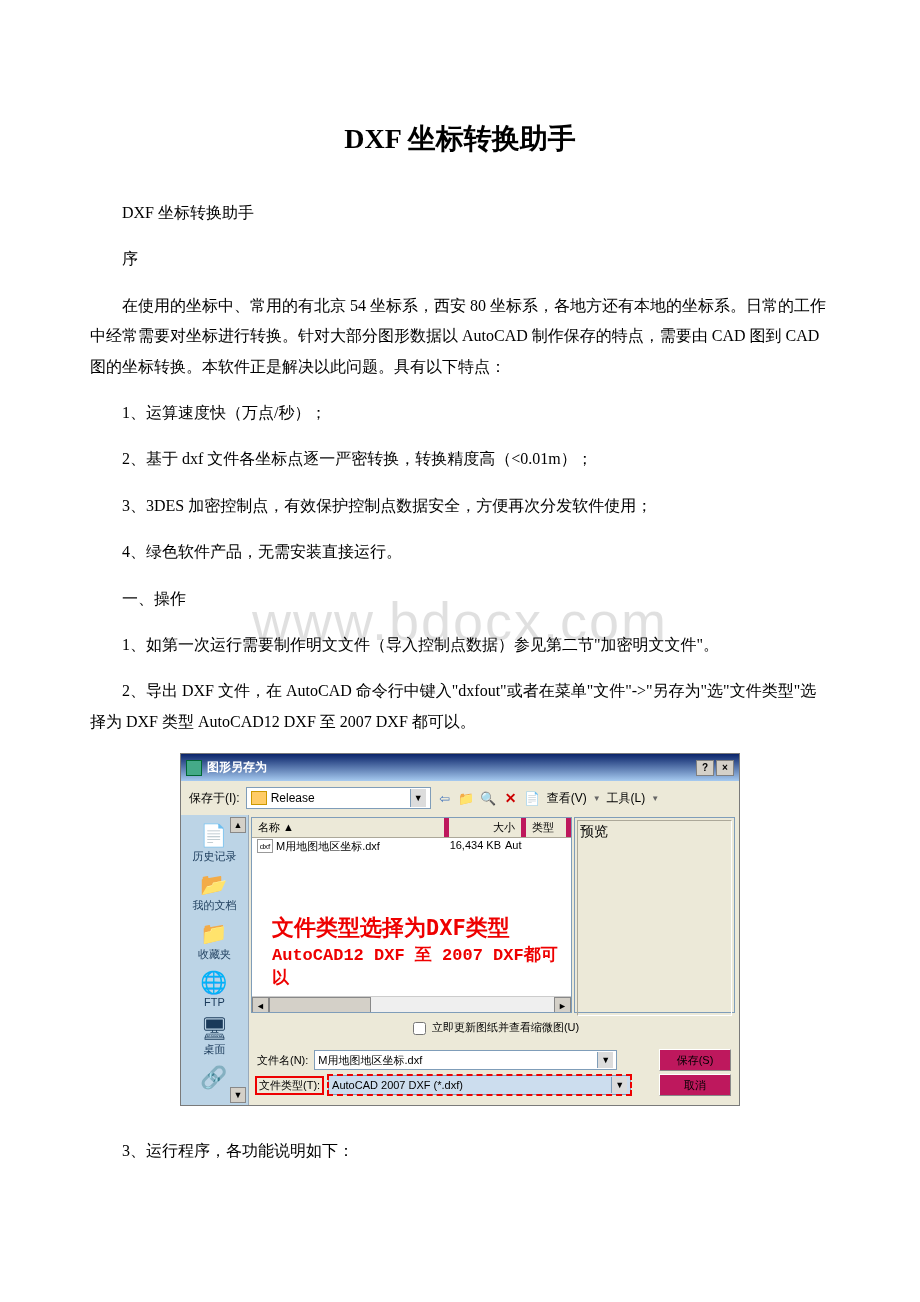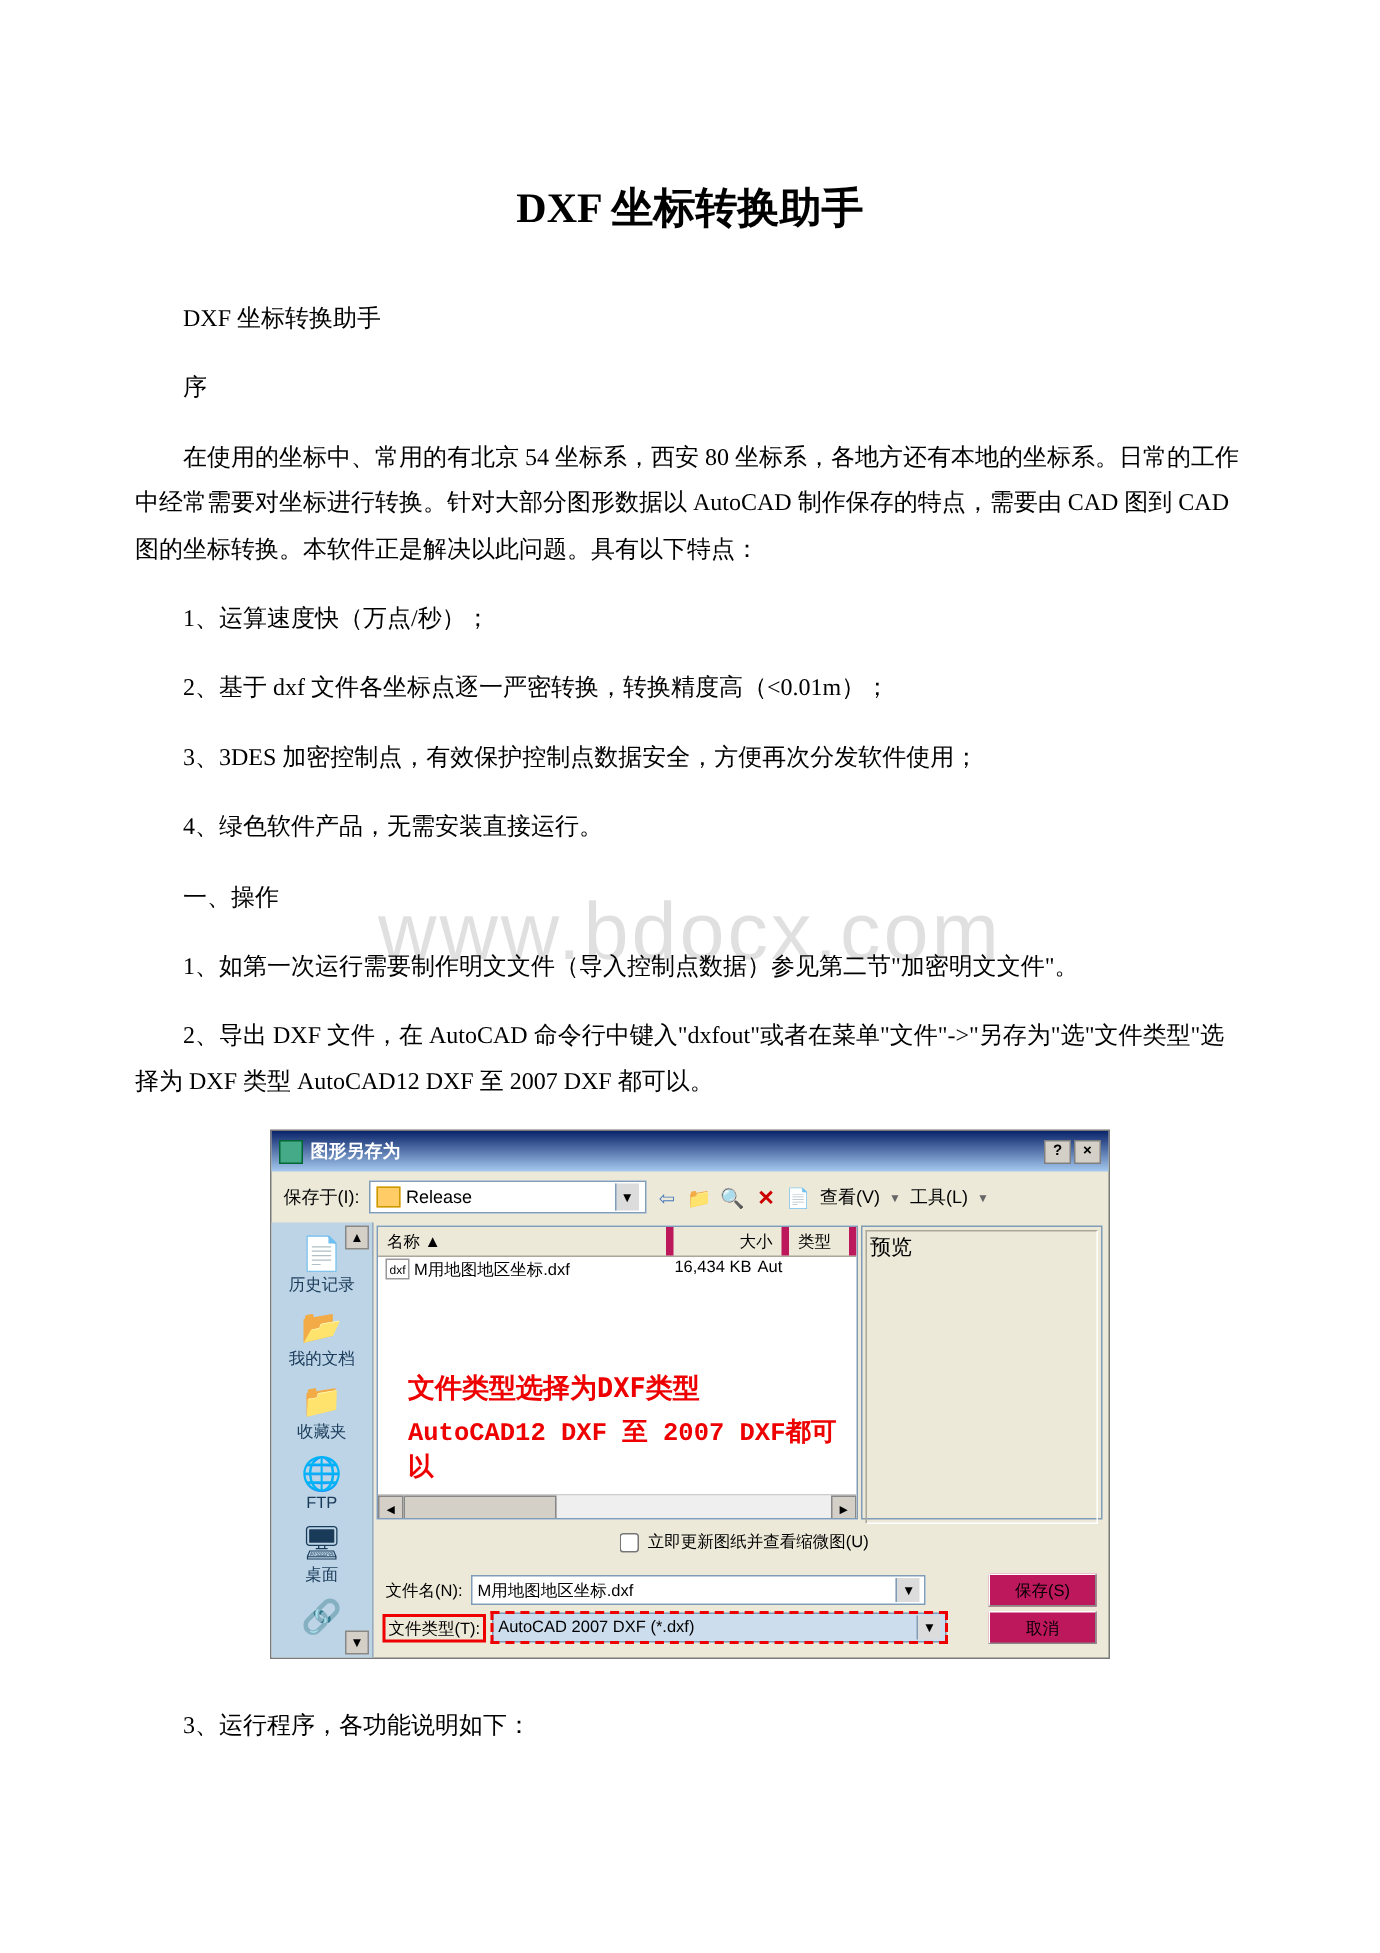--- a/index.html
+++ b/index.html
@@ -38,21 +38,21 @@
 .listheader .col{padding:2px 6px;border-right:5px solid #be185d}
 .listheader .col1{flex:0 0 180px}
 .listheader .col2{flex:0 0 60px;text-align:right}
 .listheader .col3{flex:0 0 28px}
 .filerow{display:flex;font-size:11px;padding:1px 2px}
 .filerow .fic{width:14px;height:12px;border:1px solid #999;background:#fff;margin:0 3px;font-size:8px;display:flex;align-items:center;justify-content:center}
 .filerow .fn{flex:0 0 165px}
 .filerow .fs{flex:0 0 60px;text-align:right}
 .filerow .ft{flex:0 0 30px;padding-left:4px}
 .overlay-text{position:absolute;left:20px;color:#e00;font-family:"SimSun",monospace;font-weight:bold}
-.ot1{top:95px;font-size:18px}
+.ot1{top:95px;font-size:22px}
 .ot2{top:125px;font-size:17px;font-family:"Courier New","SimSun",monospace}
 .hscroll{position:absolute;bottom:0;left:0;right:0;height:15px;background:#ece9d8;border-top:1px solid #ccc;display:flex}
 .hscroll .sbtn{width:15px;height:100%;background:#d4d0c8;border:1px solid #888;font-size:9px;display:flex;align-items:center;justify-content:center}
 .hscroll .track{flex:1;background:#efefef}
 .hscroll .thumb{width:100px;height:100%;background:#d4d0c8;border:1px solid #888}
 .preview{width:155px;border:1px solid #7f9db9;margin:2px 4px 2px 0;background:#ece9d8;padding:2px;font-size:14px}
 .preview .grp{border:1px solid #fff;border-top-color:#aca899;border-left-color:#aca899;height:100%;padding:2px}
 .chk-row{text-align:center;padding:4px;font-size:11px}
 .chk-row input{vertical-align:middle}
 .bottom{padding:4px 8px 6px 8px}

